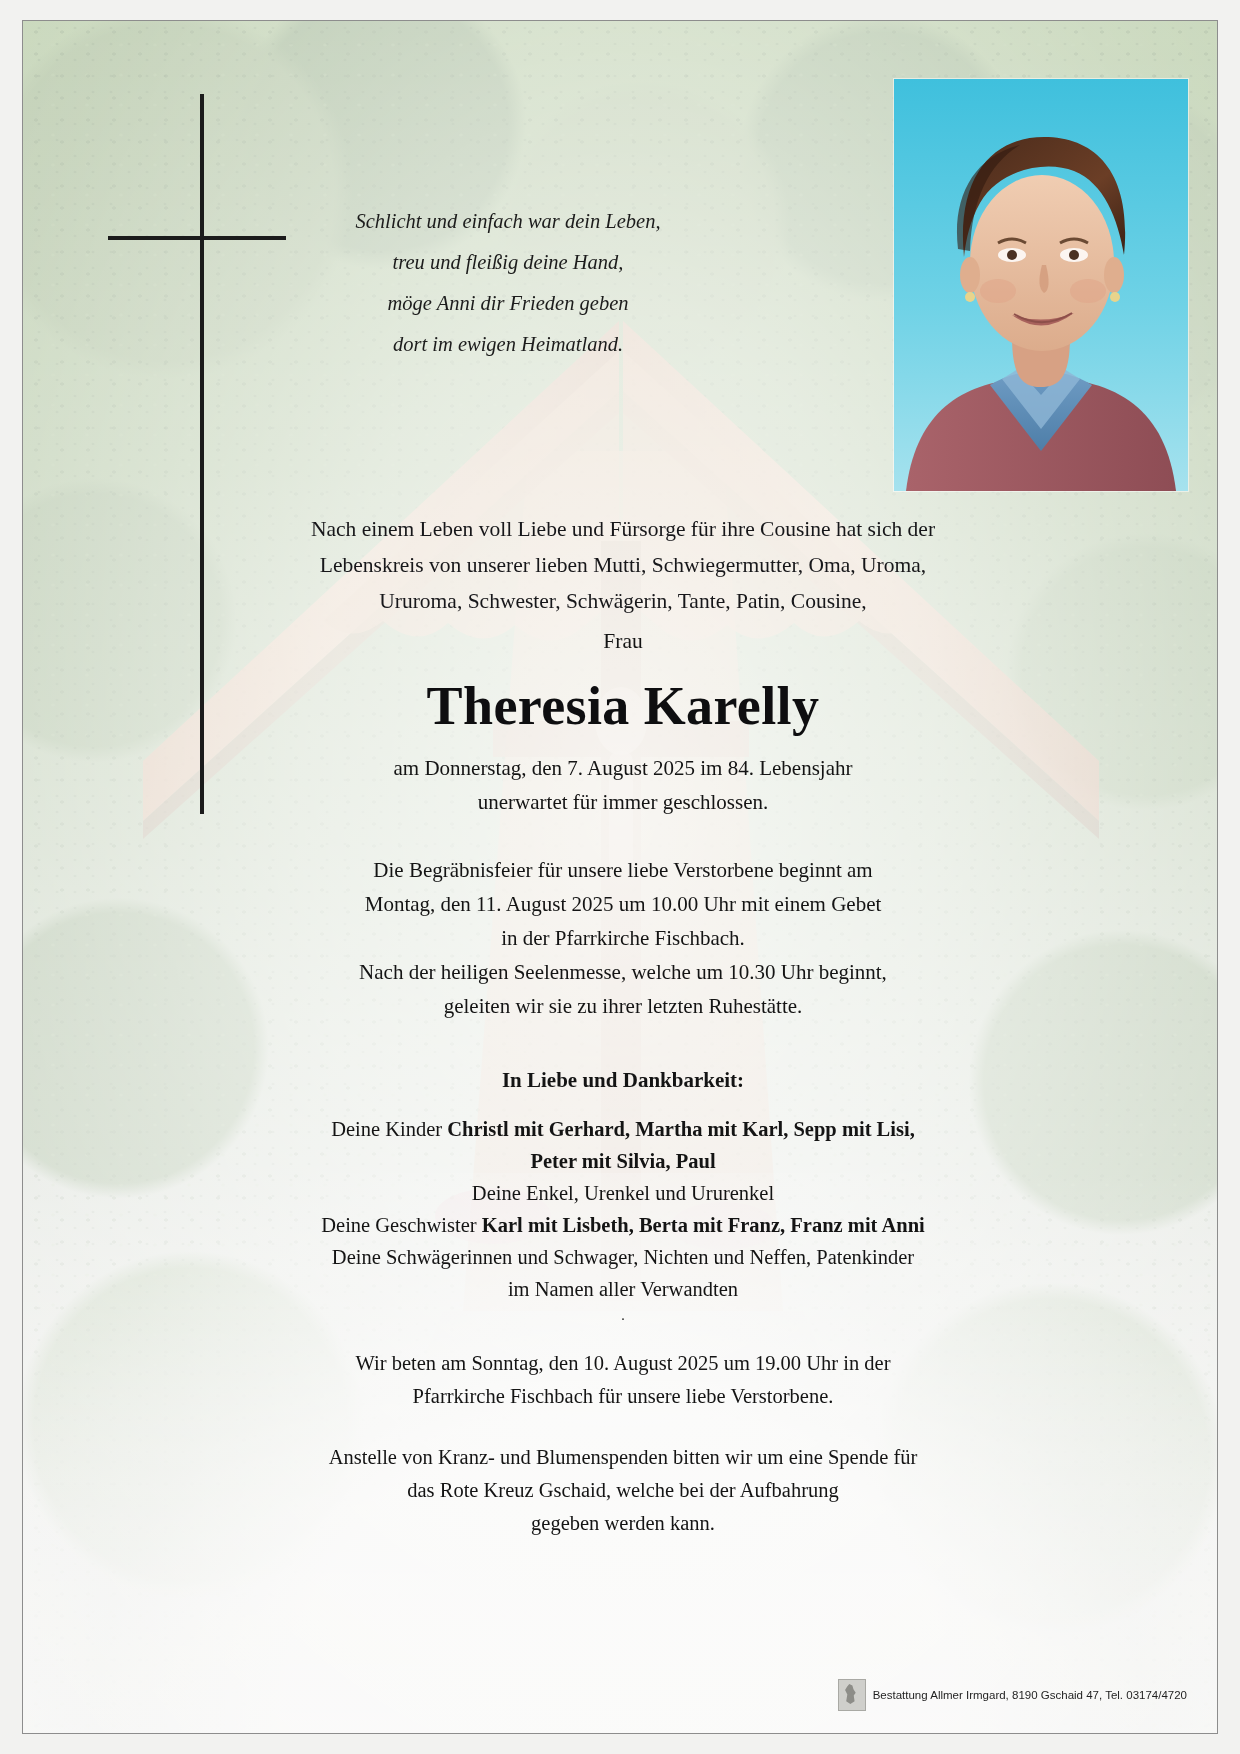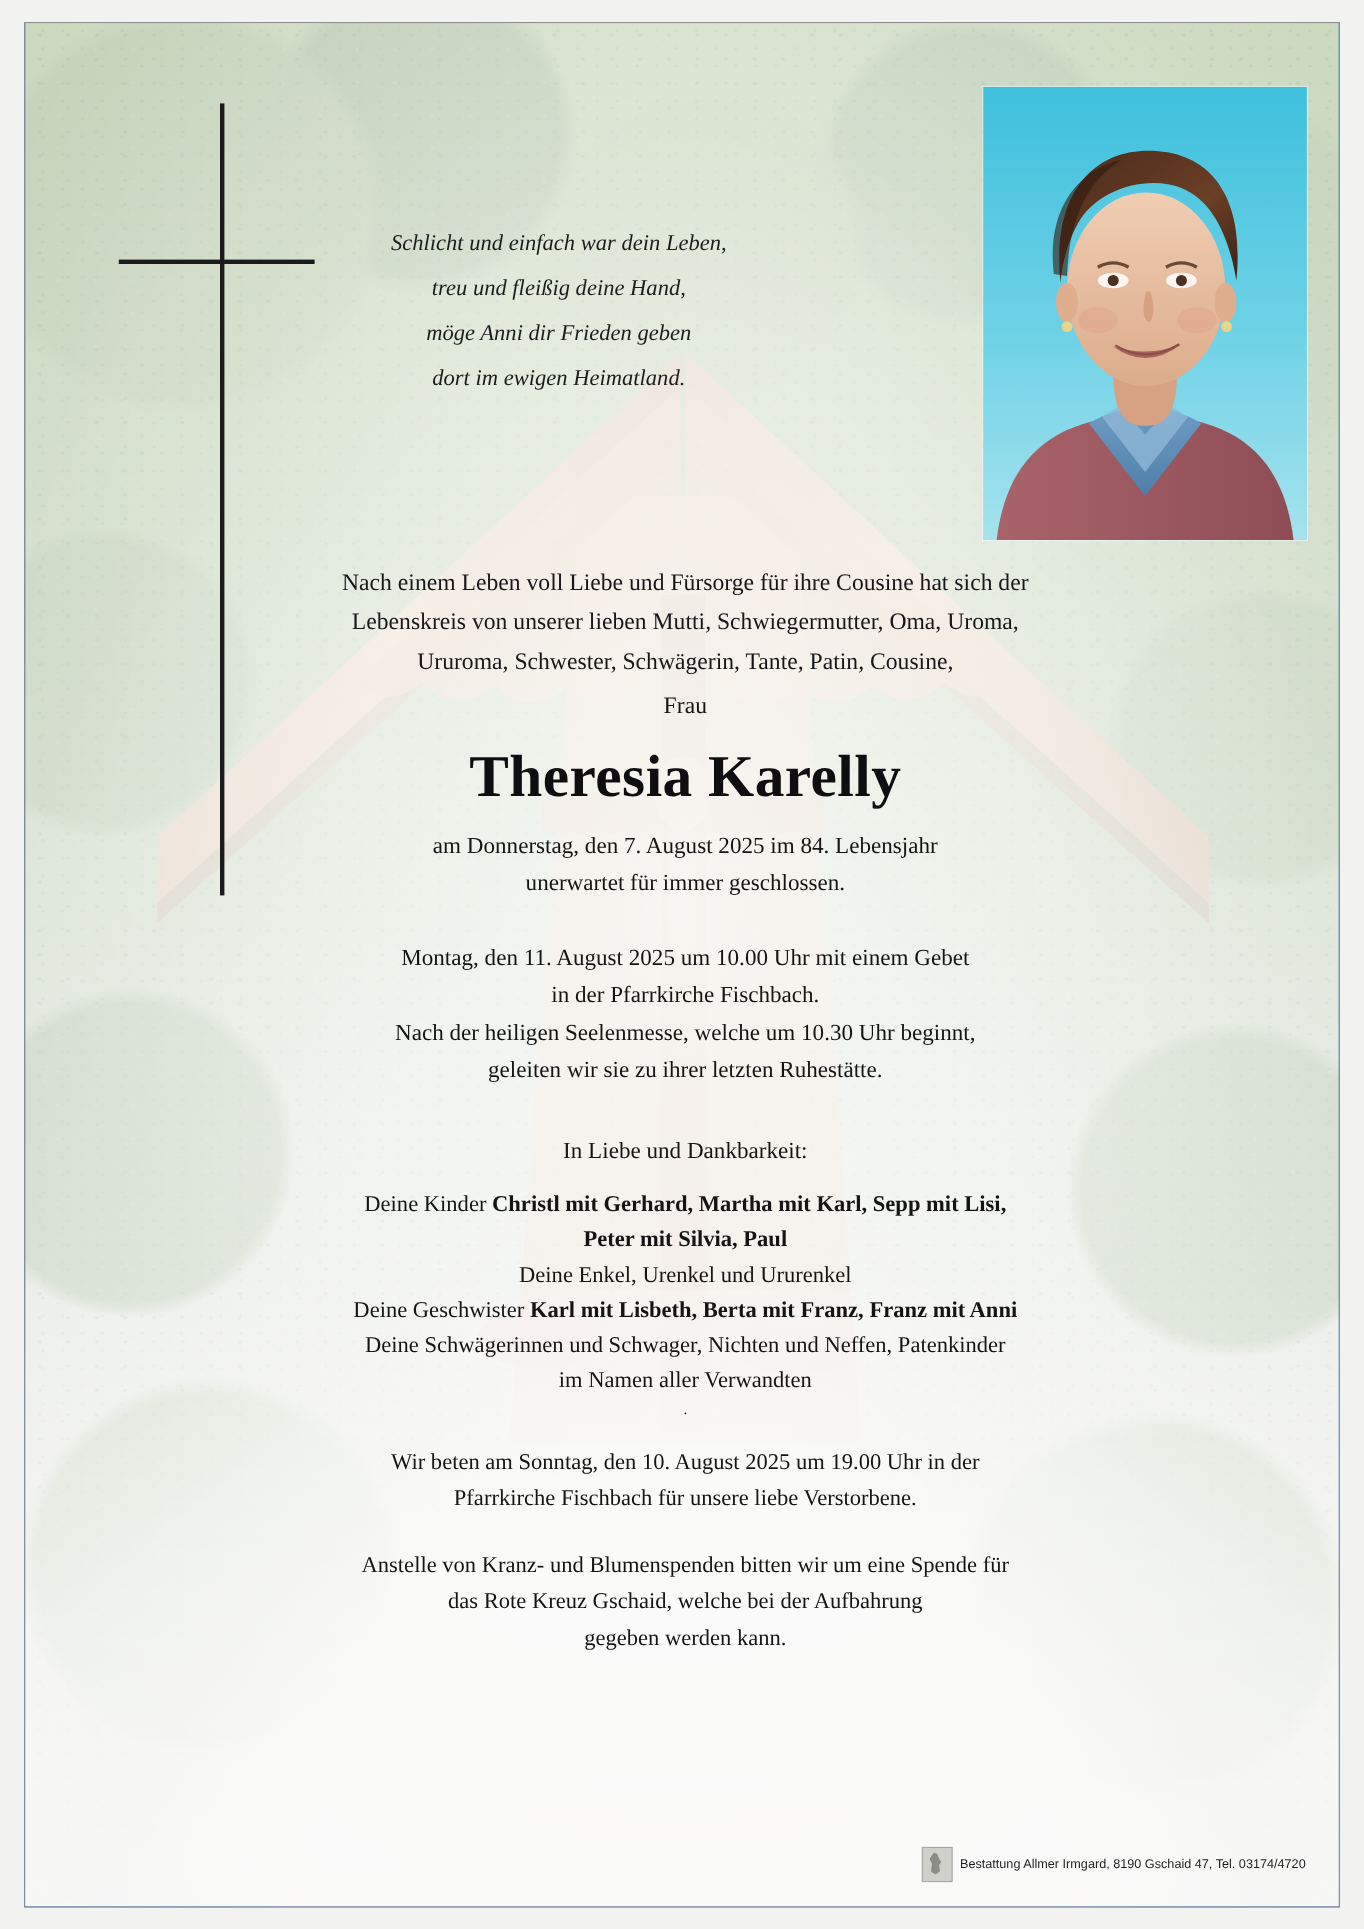--- a/index.html
+++ b/index.html
@@ -26,21 +26,21 @@
   
   .outer-frame {
     position: absolute;
     left: 22px;
     top: 20px;
     width: 1196px;
     height: 1714px;
     border: 1.5px solid #8d8d8d;
     box-sizing: border-box;
     overflow: hidden;
-    background: #3b82f6;
+    background: #fdba74;
   }
 
   
   .bg {
     position: absolute;
     inset: 0;
     overflow: hidden;
   }
   
   .bg-foliage {
@@ -192,20 +192,21 @@
   }
   .funeral {
     font-size: 21px;
     line-height: 34px;
     margin-top: 34px;
   }
   .thanks-title {
     font-size: 21px;
     line-height: 34px;
     margin-top: 40px;
+    font-weight: bold;
   }
   .family {
     font-size: 20.5px;
     line-height: 32px;
     margin-top: 16px;
   }
   .family b { font-weight: bold; }
   .prayer {
     font-size: 20.5px;
     line-height: 33px;
@@ -396,20 +397,21 @@
         <div class="frau">Frau</div>
 
         <div class="name">Theresia Karelly</div>
 
         <div class="death">
           <div>am Donnerstag, den 7. August 2025 im 84. Lebensjahr</div>
           <div>unerwartet für immer geschlossen.</div>
         </div>
 
         <div class="funeral">
+          <div>Die Begräbnisfeier für unsere liebe Verstorbene beginnt am</div>
           <div>Montag, den 11. August 2025 um 10.00 Uhr mit einem Gebet</div>
           <div>in der Pfarrkirche Fischbach.</div>
           <div>Nach der heiligen Seelenmesse, welche um 10.30 Uhr beginnt,</div>
           <div>geleiten wir sie zu ihrer letzten Ruhestätte.</div>
         </div>
 
         <div class="thanks-title">In Liebe und Dankbarkeit:</div>
 
         <div class="family">
           <div>

